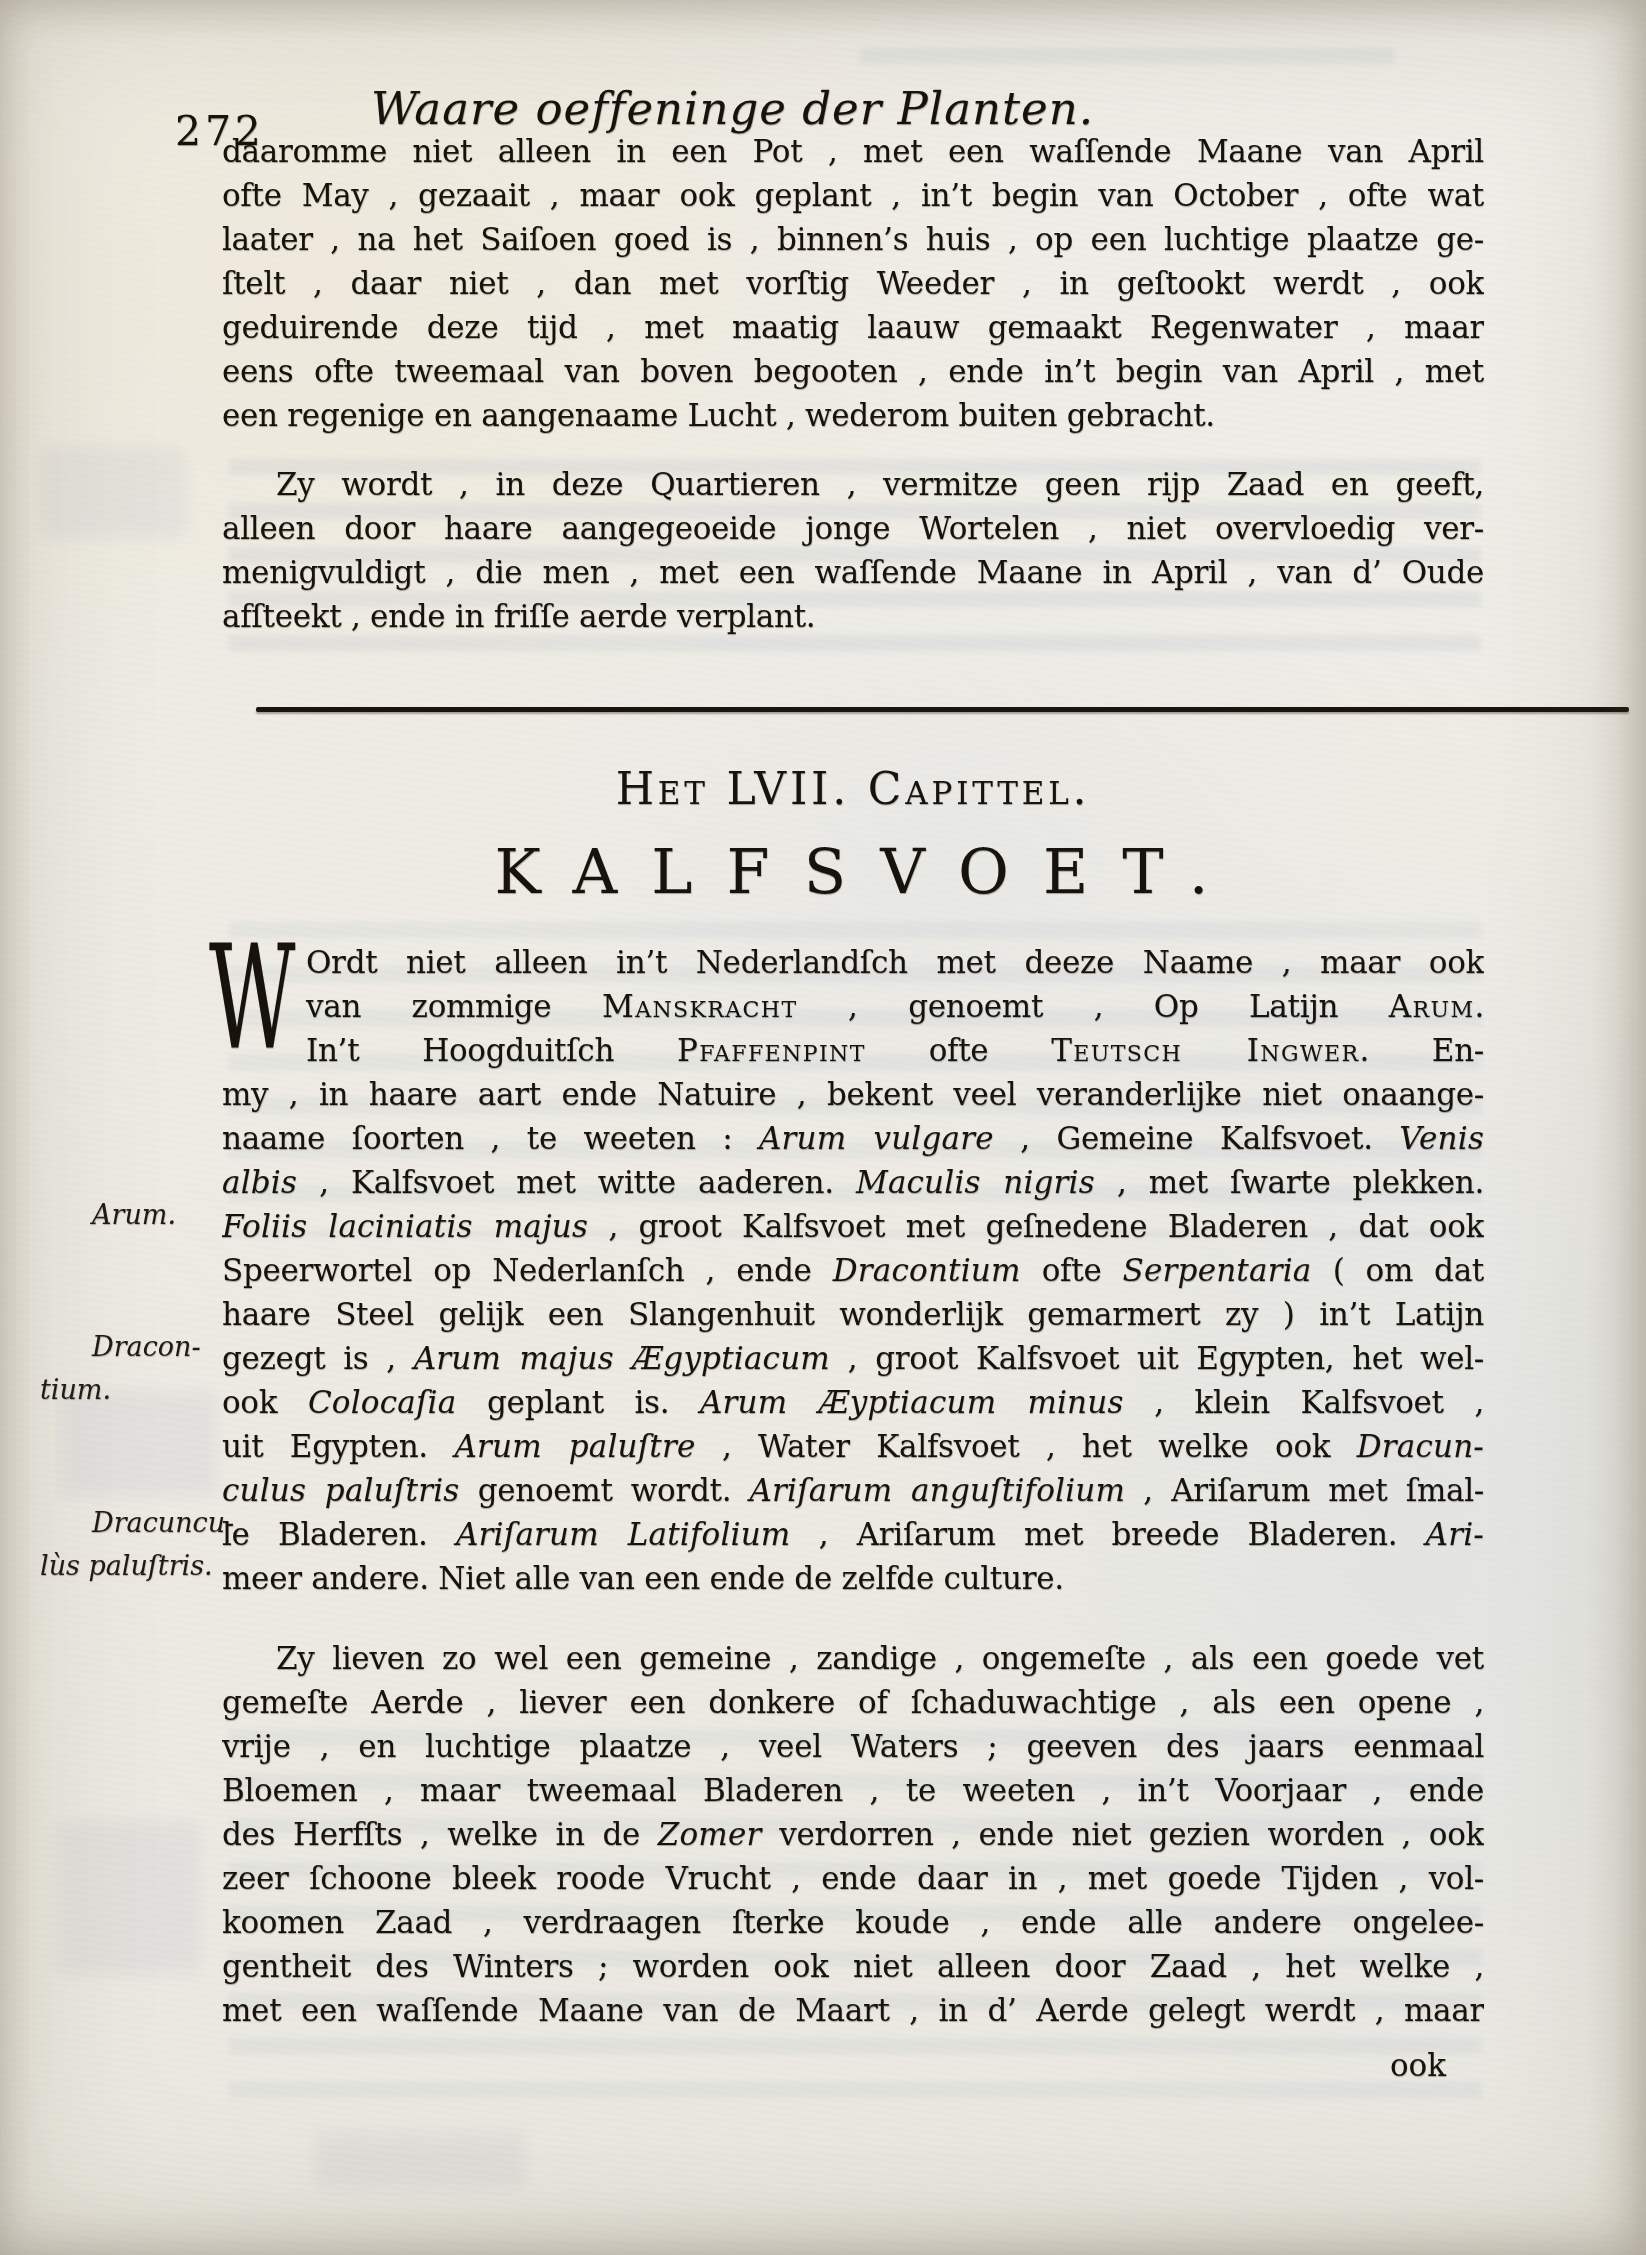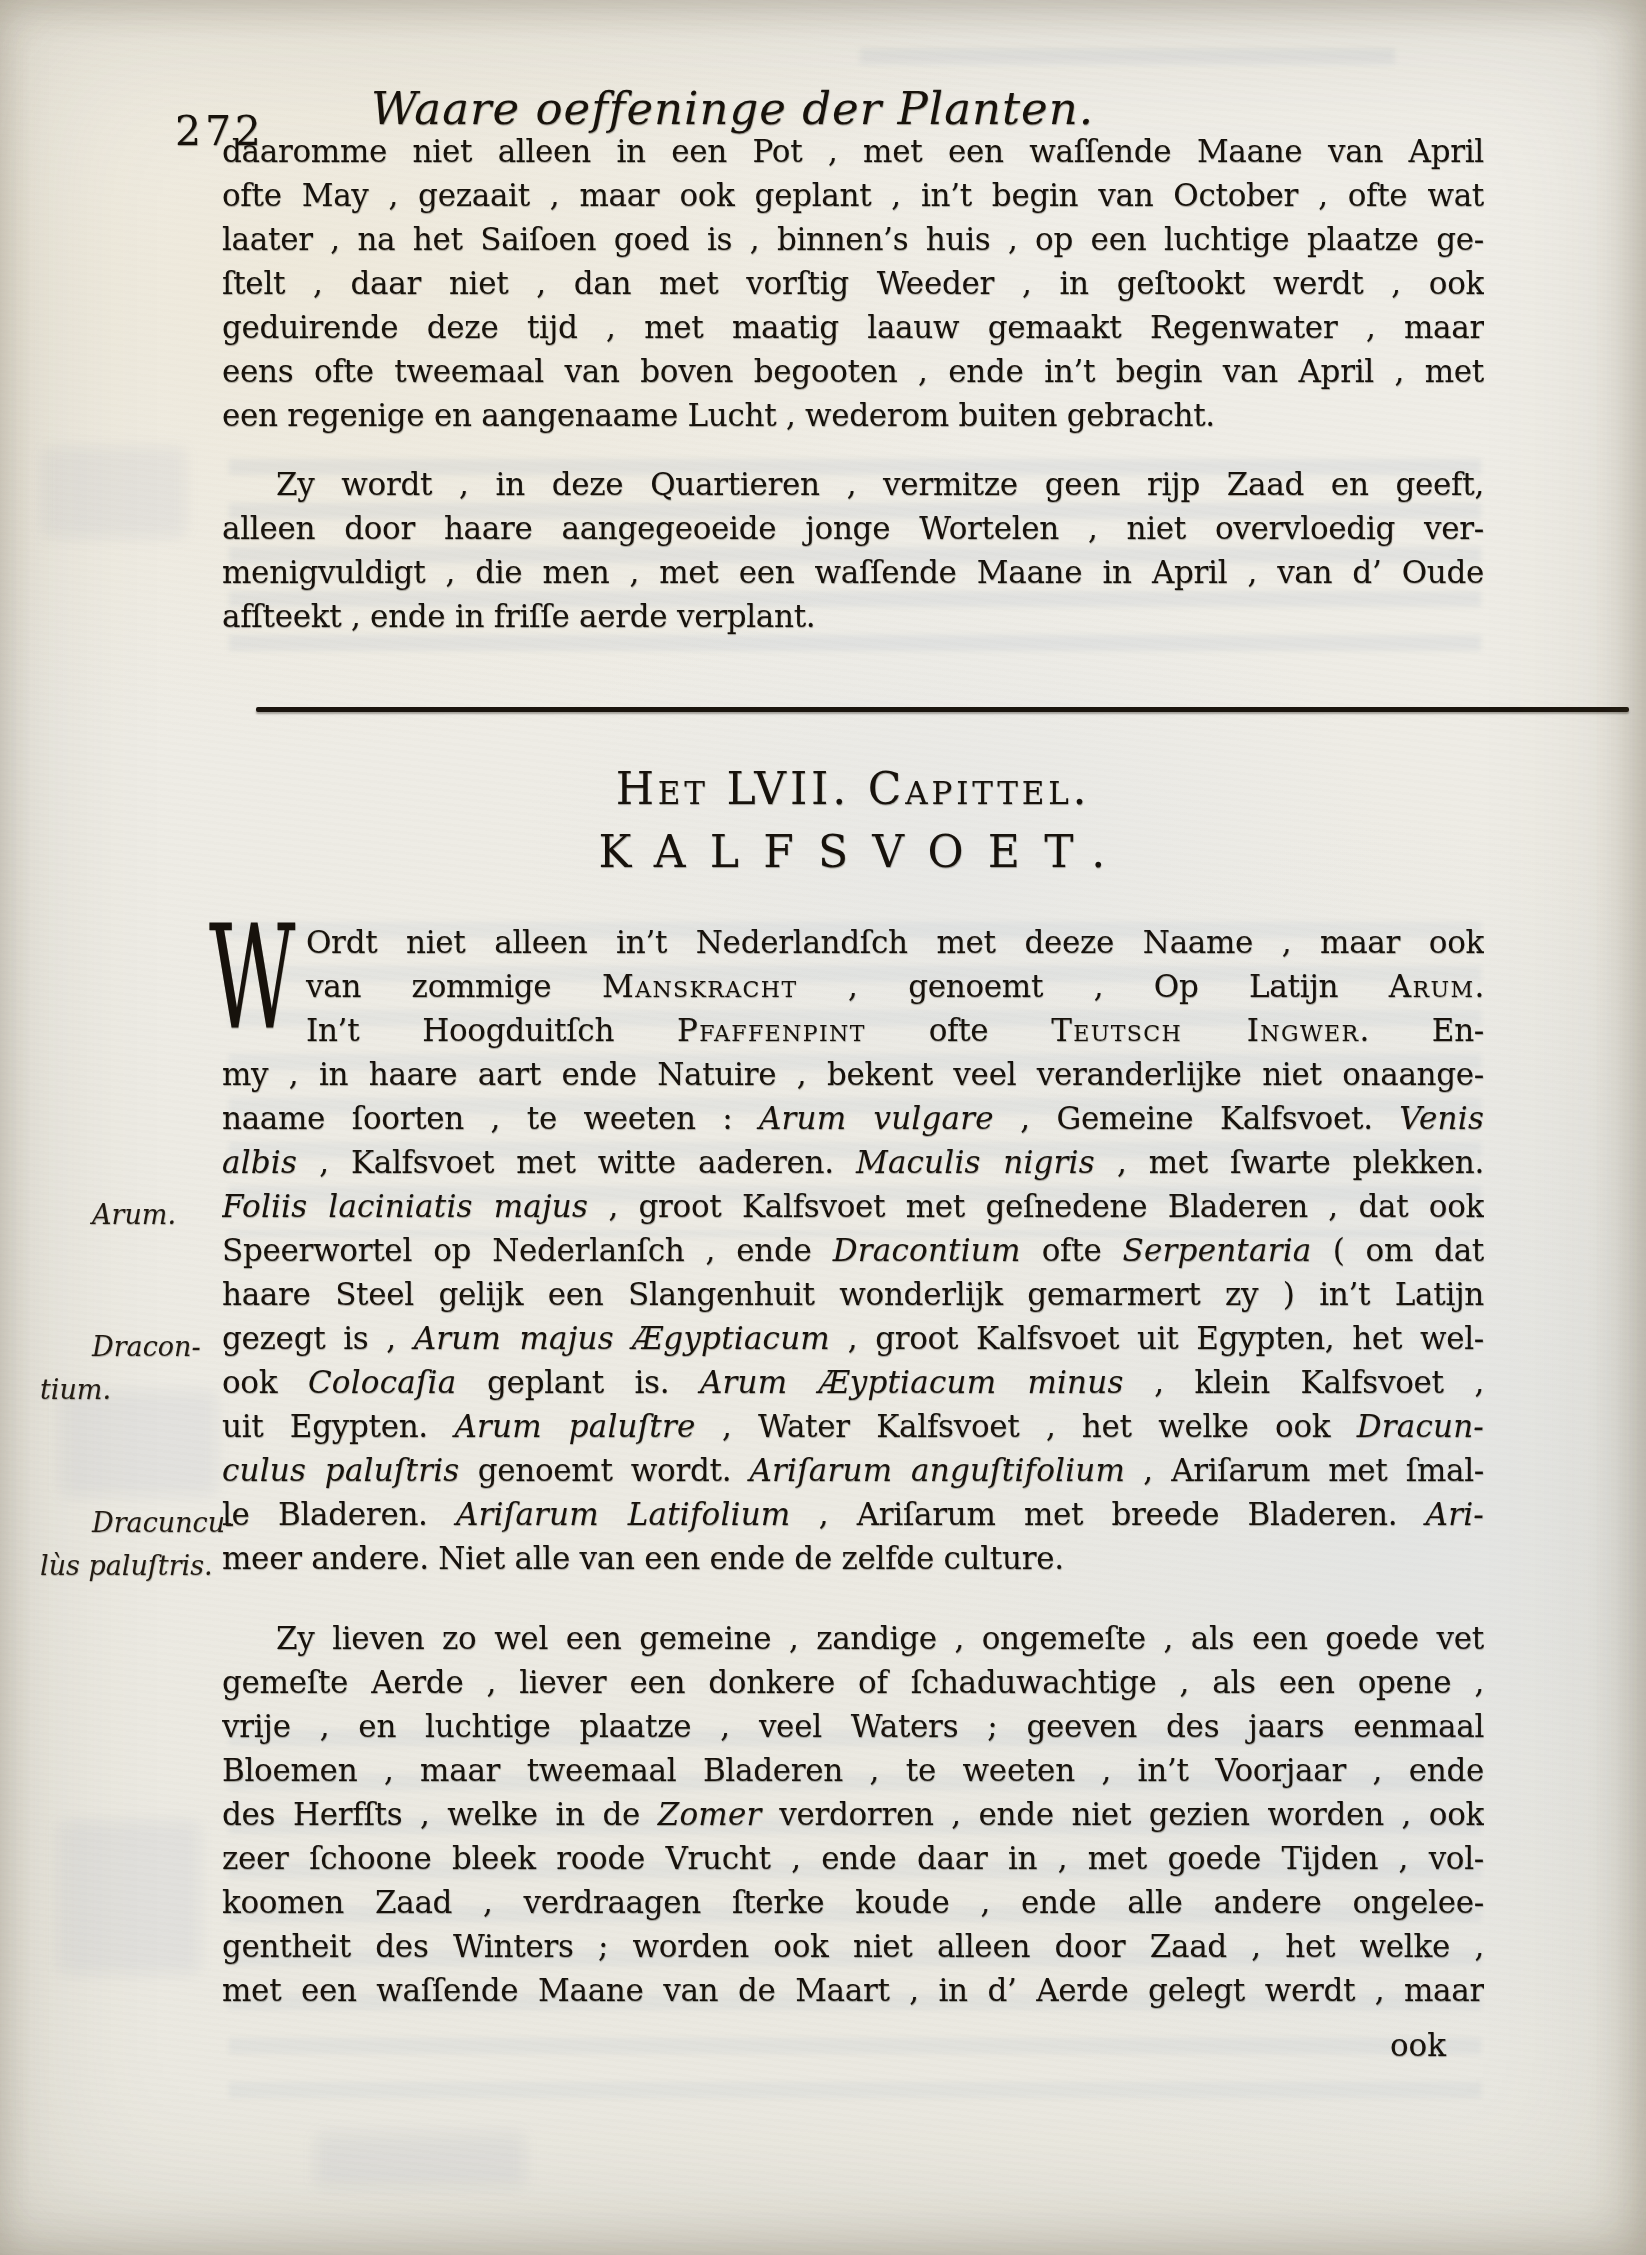--- a/index.html
+++ b/index.html
@@ -30,21 +30,21 @@
   .line.indent{padding-left:54px;}
   .line.dc-pad{padding-left:84px;}
   .line span.i{font-style:italic;letter-spacing:0.2px;}
   .line span.sc{font-variant:small-caps;letter-spacing:1.4px;}
   .para{margin:0;}
   #p2{margin-top:25px;}
   .rule{margin:69px 0 0 34px;width:1373px;height:4.8px;background:#1a140d;
     box-shadow:0 1.9px 1.9px rgba(26,20,13,.35);border-radius:1.9px;}
   .chap-head{margin:50px 0 0 0;font-weight:normal;font-size:44px;line-height:54px;
     text-align:center;font-variant:small-caps;letter-spacing:3.8px;}
-  .chap-title{margin:5px 0 0 0;font-weight:normal;font-size:44px;line-height:61px;
+  .chap-title{margin:25px 0 0 0;font-weight:normal;font-size:62px;line-height:61px;
     text-align:center;letter-spacing:.55em;padding-left:.5em;}
   #p3{margin-top:38px;position:relative;}
   .drop-cap{position:absolute;left:-13.4px;top:-15.3px;font-size:145px;line-height:1;
     display:inline-block;transform:scaleX(.58);transform-origin:left top;}
   #p4{margin-top:36px;}
   .catchword{margin-top:11.5px;height:44px;line-height:44px;font-size:31px;
     text-align:right;padding-right:38px;}
   .margin-note{position:absolute;left:40px;width:199px;font-size:27px;font-style:italic;
     line-height:43px;text-indent:52px;color:#211a12;
     text-shadow:0.4px 0.6px 0.9px rgba(30,25,18,.3);}

